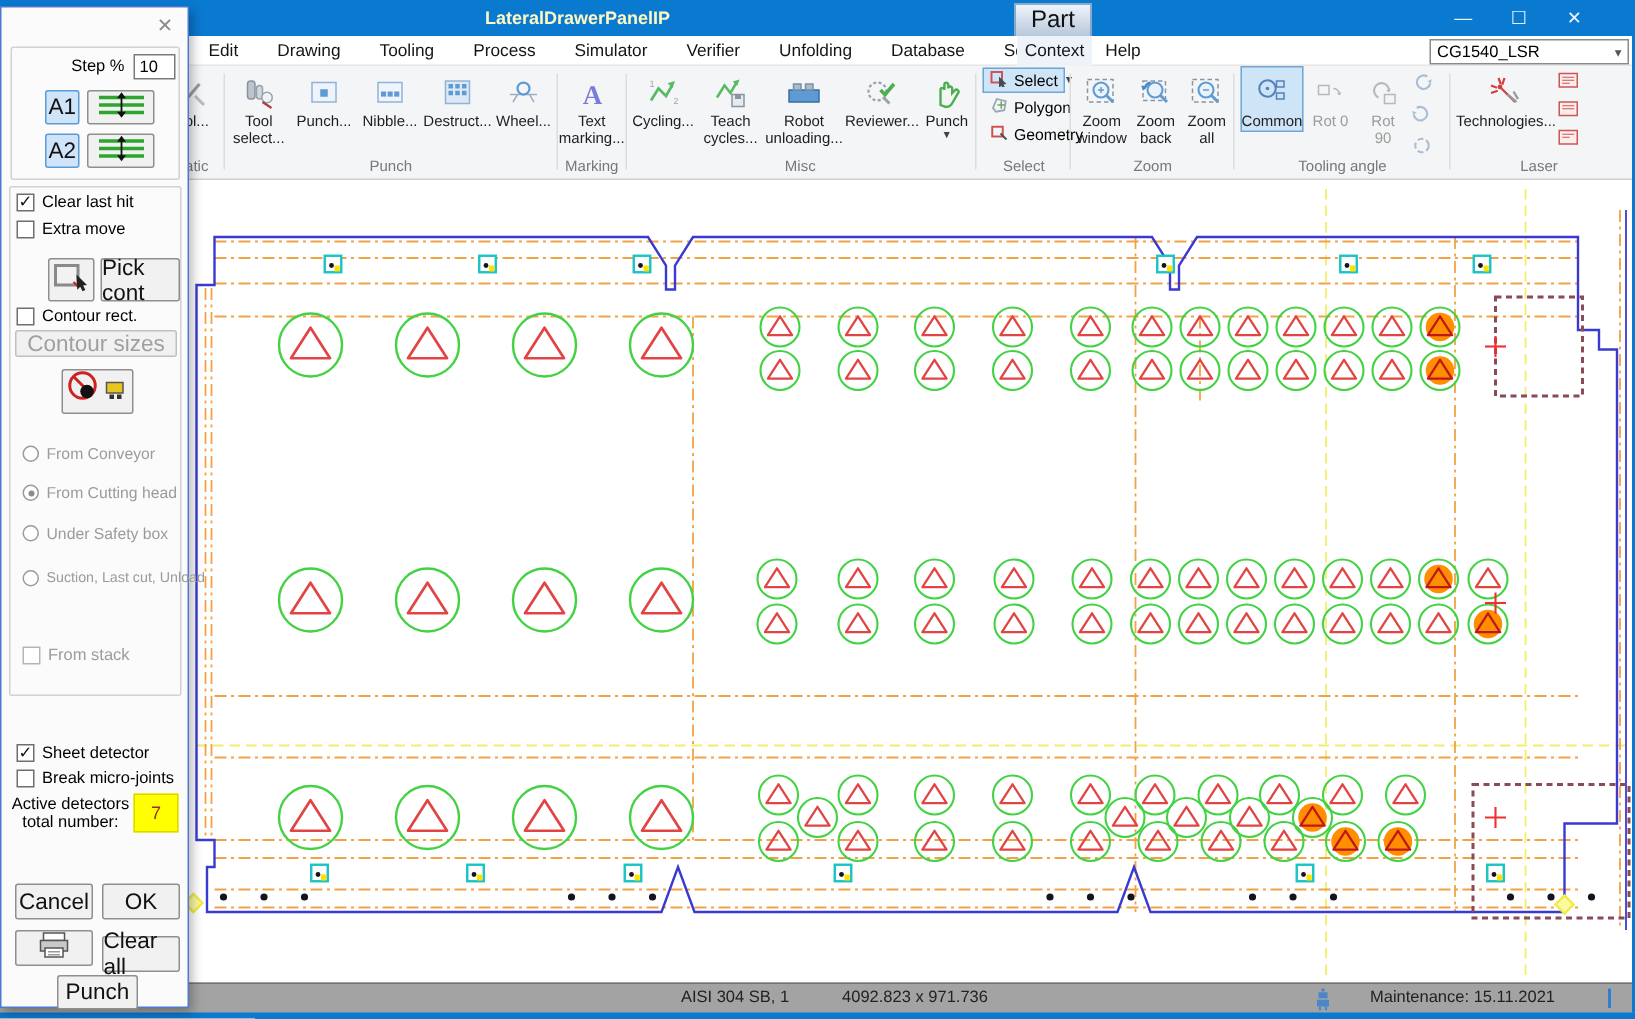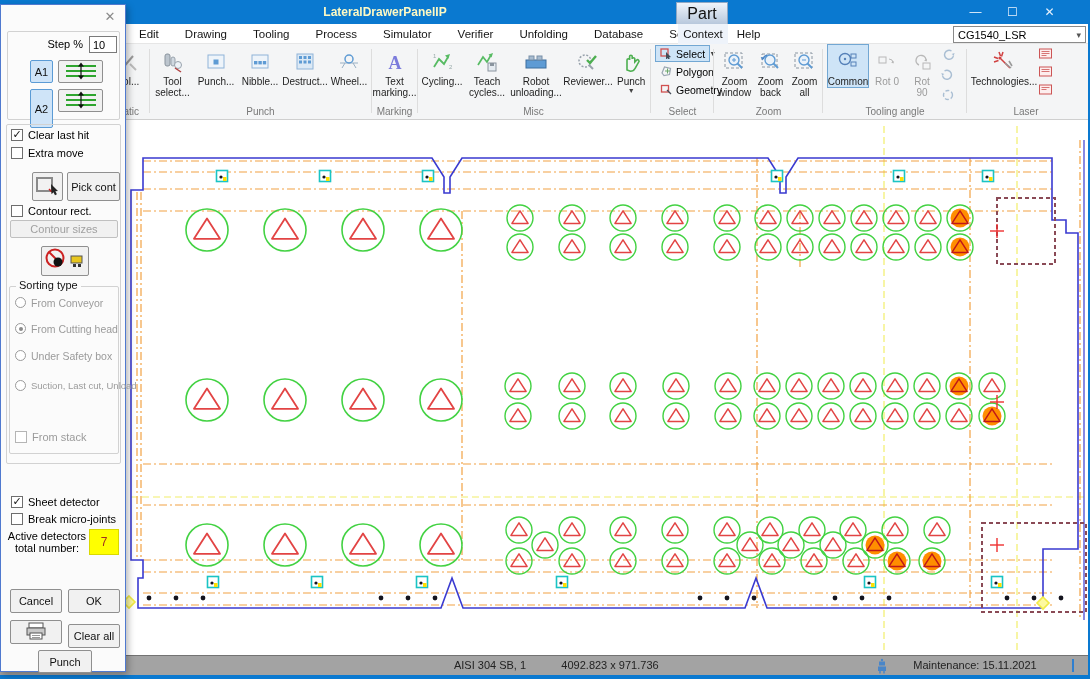--- a/index.html
+++ b/index.html
@@ -45,21 +45,21 @@
   #panel { position:absolute; left:0; top:4px; width:126px; height:668px; background:#fbfbfb; border:1px solid #4f79cf; box-shadow:2px 3px 7px rgba(0,0,0,.3); z-index:20; font-size:11px; }
   #panel-close { position:absolute; right:7px; top:4px; width:16px; height:16px; color:#8a8a8a; font-size:13px; text-align:center; }
   .pgroup { position:absolute; border:1px solid #d2d2d2; border-radius:2px; }
   .pgroup .legend { position:absolute; top:-8px; left:6px; background:#fbfbfb; padding:0 3px; font-size:11px; color:#111; }
   .chk { position:absolute; display:flex; align-items:flex-start; gap:5px; }
   .cbx { width:12px; height:12px; border:1px solid #6e6e6e; background:#fff; flex:none; display:flex; align-items:center; justify-content:center; font-size:11px; color:#111; }
   .cbx.on::after { content:"✓"; margin-top:-2px; }
   .radio { width:11px; height:11px; border:1px solid #9a9a9a; border-radius:50%; background:#fff; flex:none; position:relative; }
   .radio.on::after { content:""; position:absolute; left:2.5px; top:2.5px; width:4px; height:4px; border-radius:50%; background:#8b8b8b; }
   .graytxt { color:#9b9b9b; }
-  .pbtn { position:absolute; background:#f1f1f1; border:1px solid #8f8f8f; border-radius:2px; font-size:11px; color:#111; display:flex; align-items:center; justify-content:center; }
+  .pbtn { position:absolute; background:#f1f1f1; border:1px solid #8f8f8f; border-radius:2px; font-size:15px; color:#111; display:flex; align-items:center; justify-content:center; }
   .pbtn.blue { background:#cfe4f8; border-color:#5b9bd5; }
   .pbtn.disb { color:#a0a0a0; border-color:#c0c0c0; }
   .plabel { position:absolute; }
   #det-value { position:absolute; left:88px; top:524px; width:30px; height:26px; background:#ffff00; border:1px solid #d9d900; display:flex; align-items:center; justify-content:center; color:#a03020; font-size:12px; }
 </style>
 </head>
 <body>
 
 <div id="titlebar">
   <div id="title">LateralDrawerPanelIP</div>
@@ -889,21 +889,21 @@
   <input style="position: absolute; left: 88px; top: 31px; width: 28px; height: 17px; border: 1px solid rgb(122, 122, 122); font-size: 11px; padding-left: 3px; font-family: inherit;" value="10">
   <div class="pbtn blue" style="left:29px;top:55px;width:23px;height:23px">A1</div>
   <div class="pbtn" style="left:57px;top:55px;width:45px;height:23px">
     <span><svg width="38" height="18">
           <path d="M4 4 h30 M4 9 h30 M4 14 h30" stroke="#2ea52e" stroke-width="2.2" fill="none"></path>
           <path d="M19 3 v12" stroke="#111" stroke-width="1.2"></path>
           <path d="M19 0.5 l-3 4 h6z" fill="#111"></path>
           <path d="M19 17.5 l-3 -4 h6z" fill="#111"></path>
         </svg></span>
   </div>
-  <div class="pbtn blue" style="left:29px;top:84px;width:23px;height:39px">A2</div>
+  <div class="pbtn blue" style="left:29px;top:84px;width:23px;height:23px">A2</div>
   <div class="pbtn" style="left:57px;top:84px;width:45px;height:23px">
     <span><svg width="38" height="18">
           <path d="M4 4 h30 M4 9 h30 M4 14 h30" stroke="#2ea52e" stroke-width="2.2" fill="none"></path>
           <path d="M19 3 v12" stroke="#111" stroke-width="1.2"></path>
           <path d="M19 0.5 l-3 4 h6z" fill="#111"></path>
           <path d="M19 17.5 l-3 -4 h6z" fill="#111"></path>
         </svg></span>
   </div>
 
   <div class="pgroup" style="left:5px;top:119px;width:115px;height:340px"></div>
@@ -936,23 +936,20 @@
     <span><svg width="44" height="26">
           <circle cx="12" cy="11" r="8.5" fill="none" stroke="#cc2222" stroke-width="2"></circle>
           <path d="M6 5 l12 12" stroke="#cc2222" stroke-width="2"></path>
           <circle cx="15" cy="15" r="4.5" fill="#111"></circle>
           <rect x="28" y="9" width="11" height="7" fill="#e8c61f" stroke="#555"></rect>
           <rect x="30" y="17" width="3" height="3" fill="#333"></rect>
           <rect x="35" y="17" width="3" height="3" fill="#333"></rect>
         </svg></span>
   </div>
 
-  <div class="pgroup" style="left:8px;top:281px;width:110px;height:168px">
-    <span class="legend">Sorting type</span>
-  </div>
   <div class="chk graytxt" style="left:14px;top:292px">
     <span class="radio"></span>
     <span style="font-size:10.5px">From Conveyor</span>
   </div>
   <div class="chk graytxt" style="left:14px;top:318px">
     <span class="radio on"></span>
     <span style="font-size:10.5px">From Cutting head</span>
   </div>
   <div class="chk graytxt" style="left:14px;top:345px">
     <span class="radio"></span>

